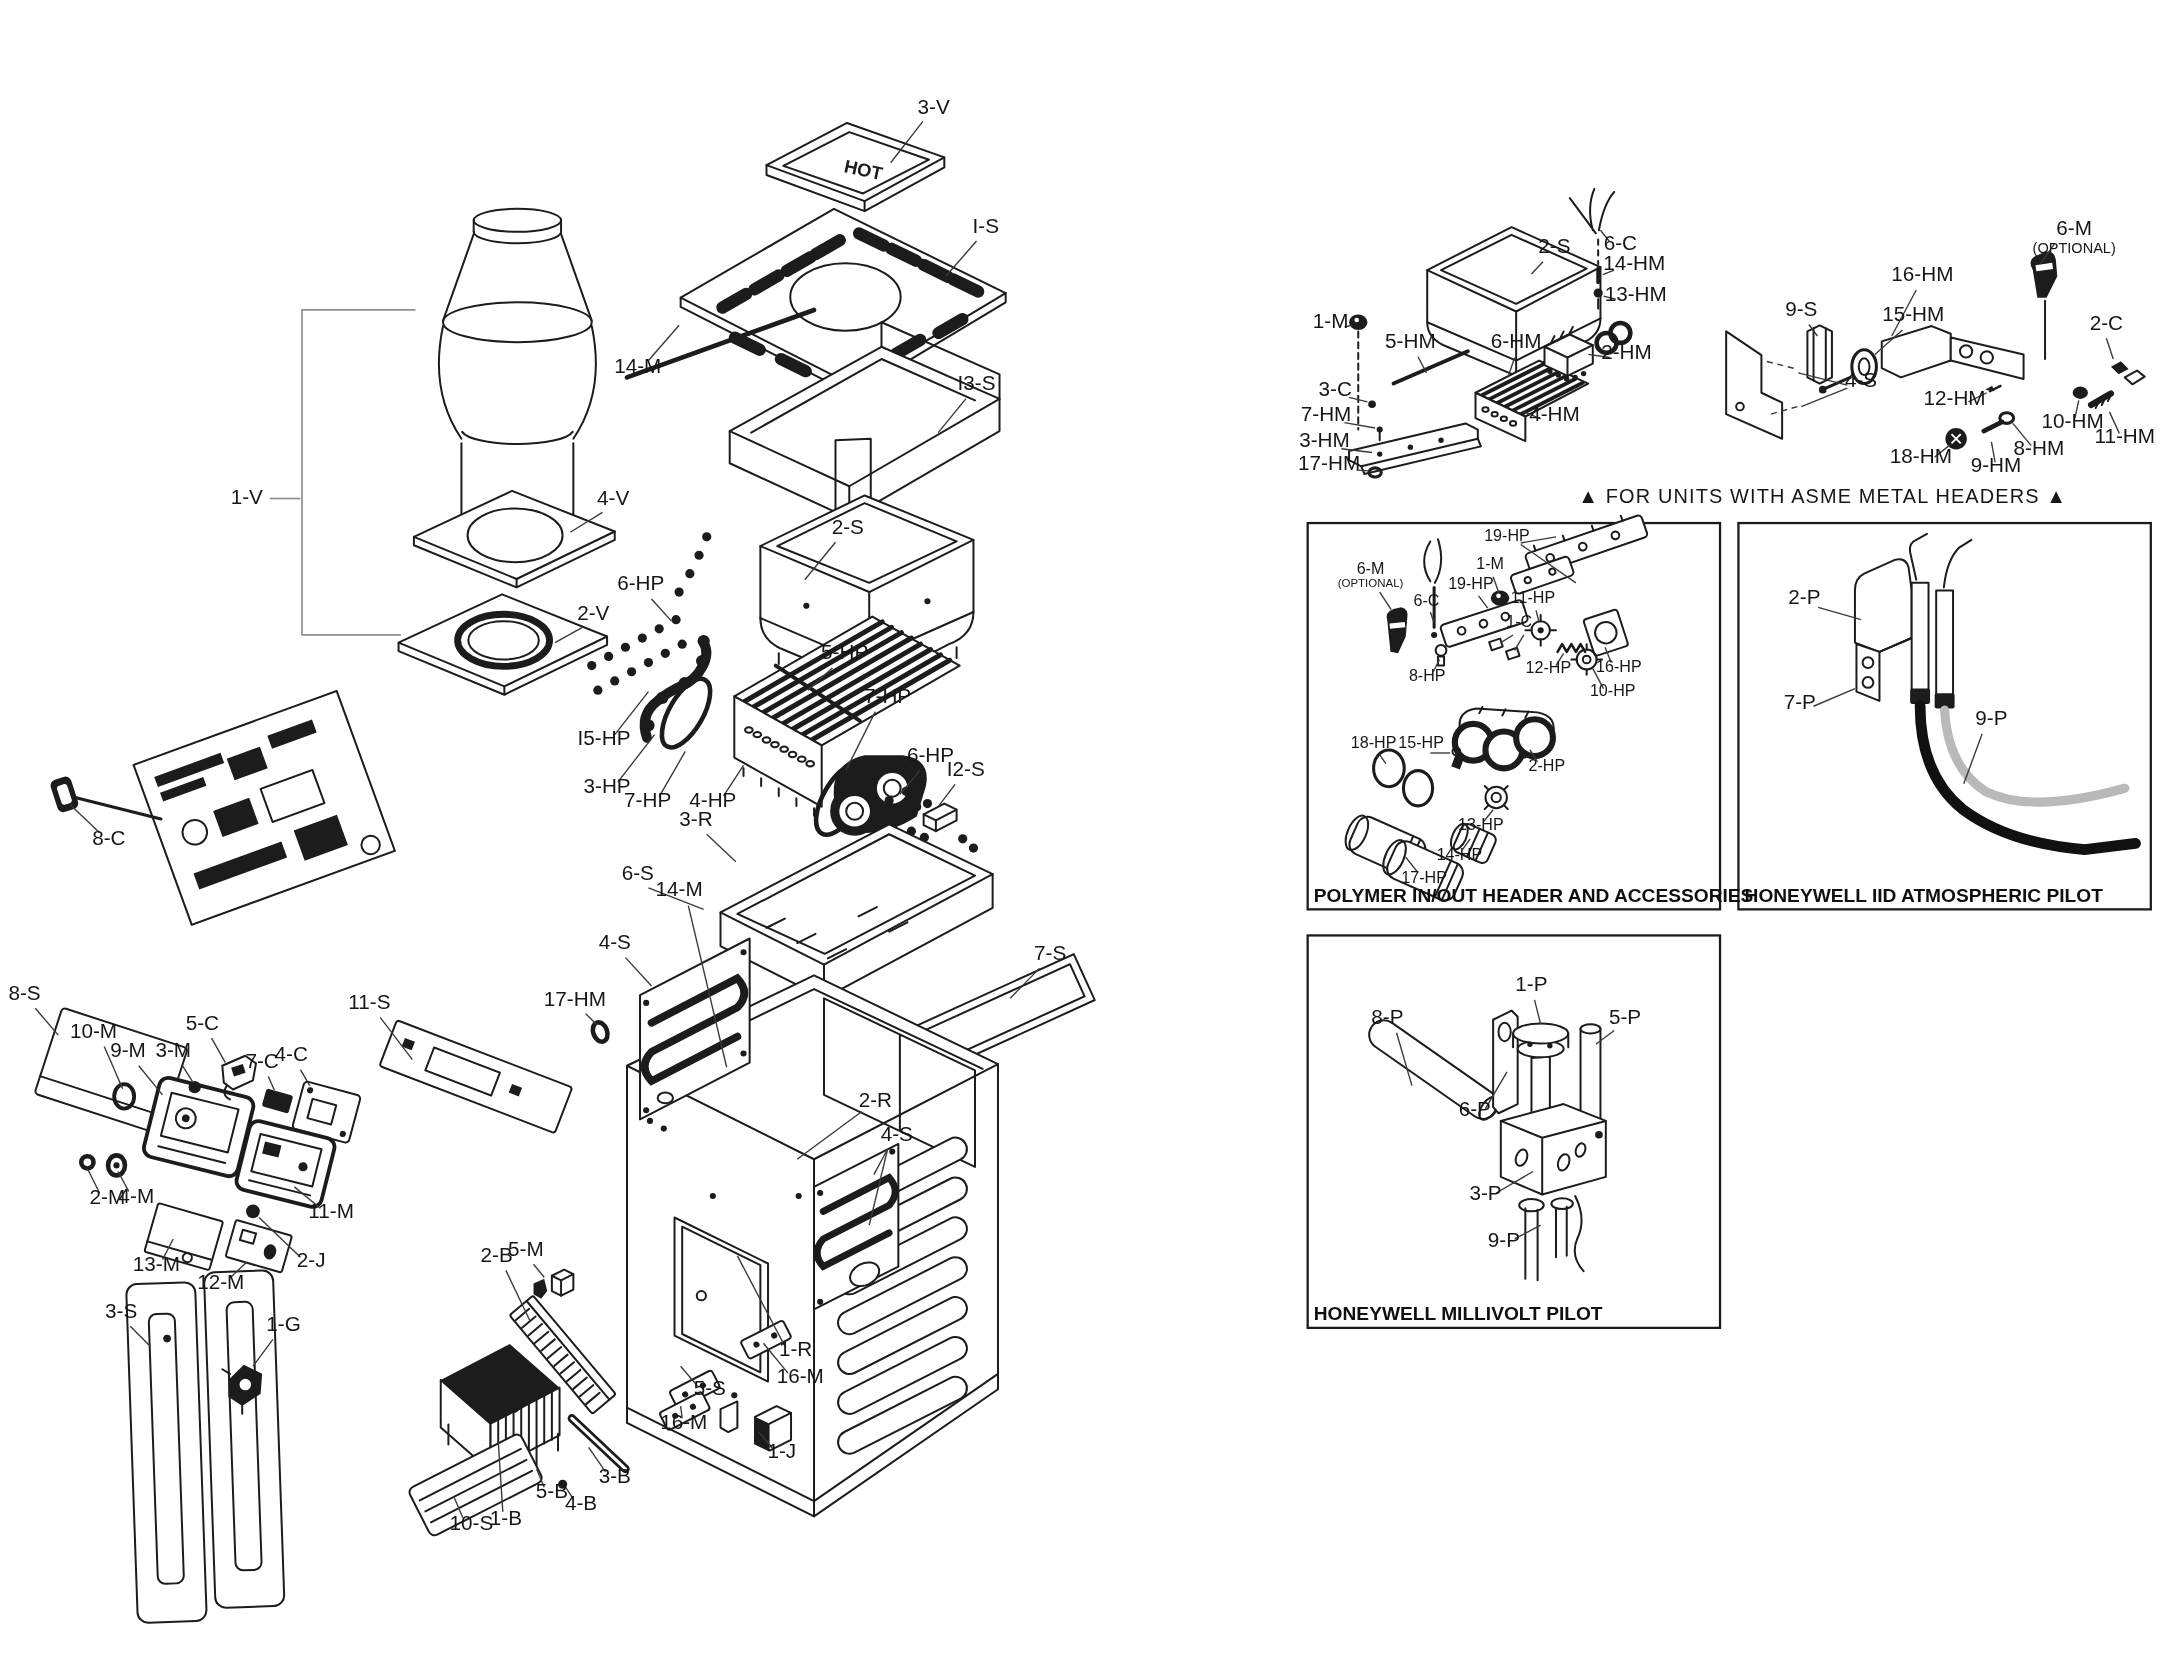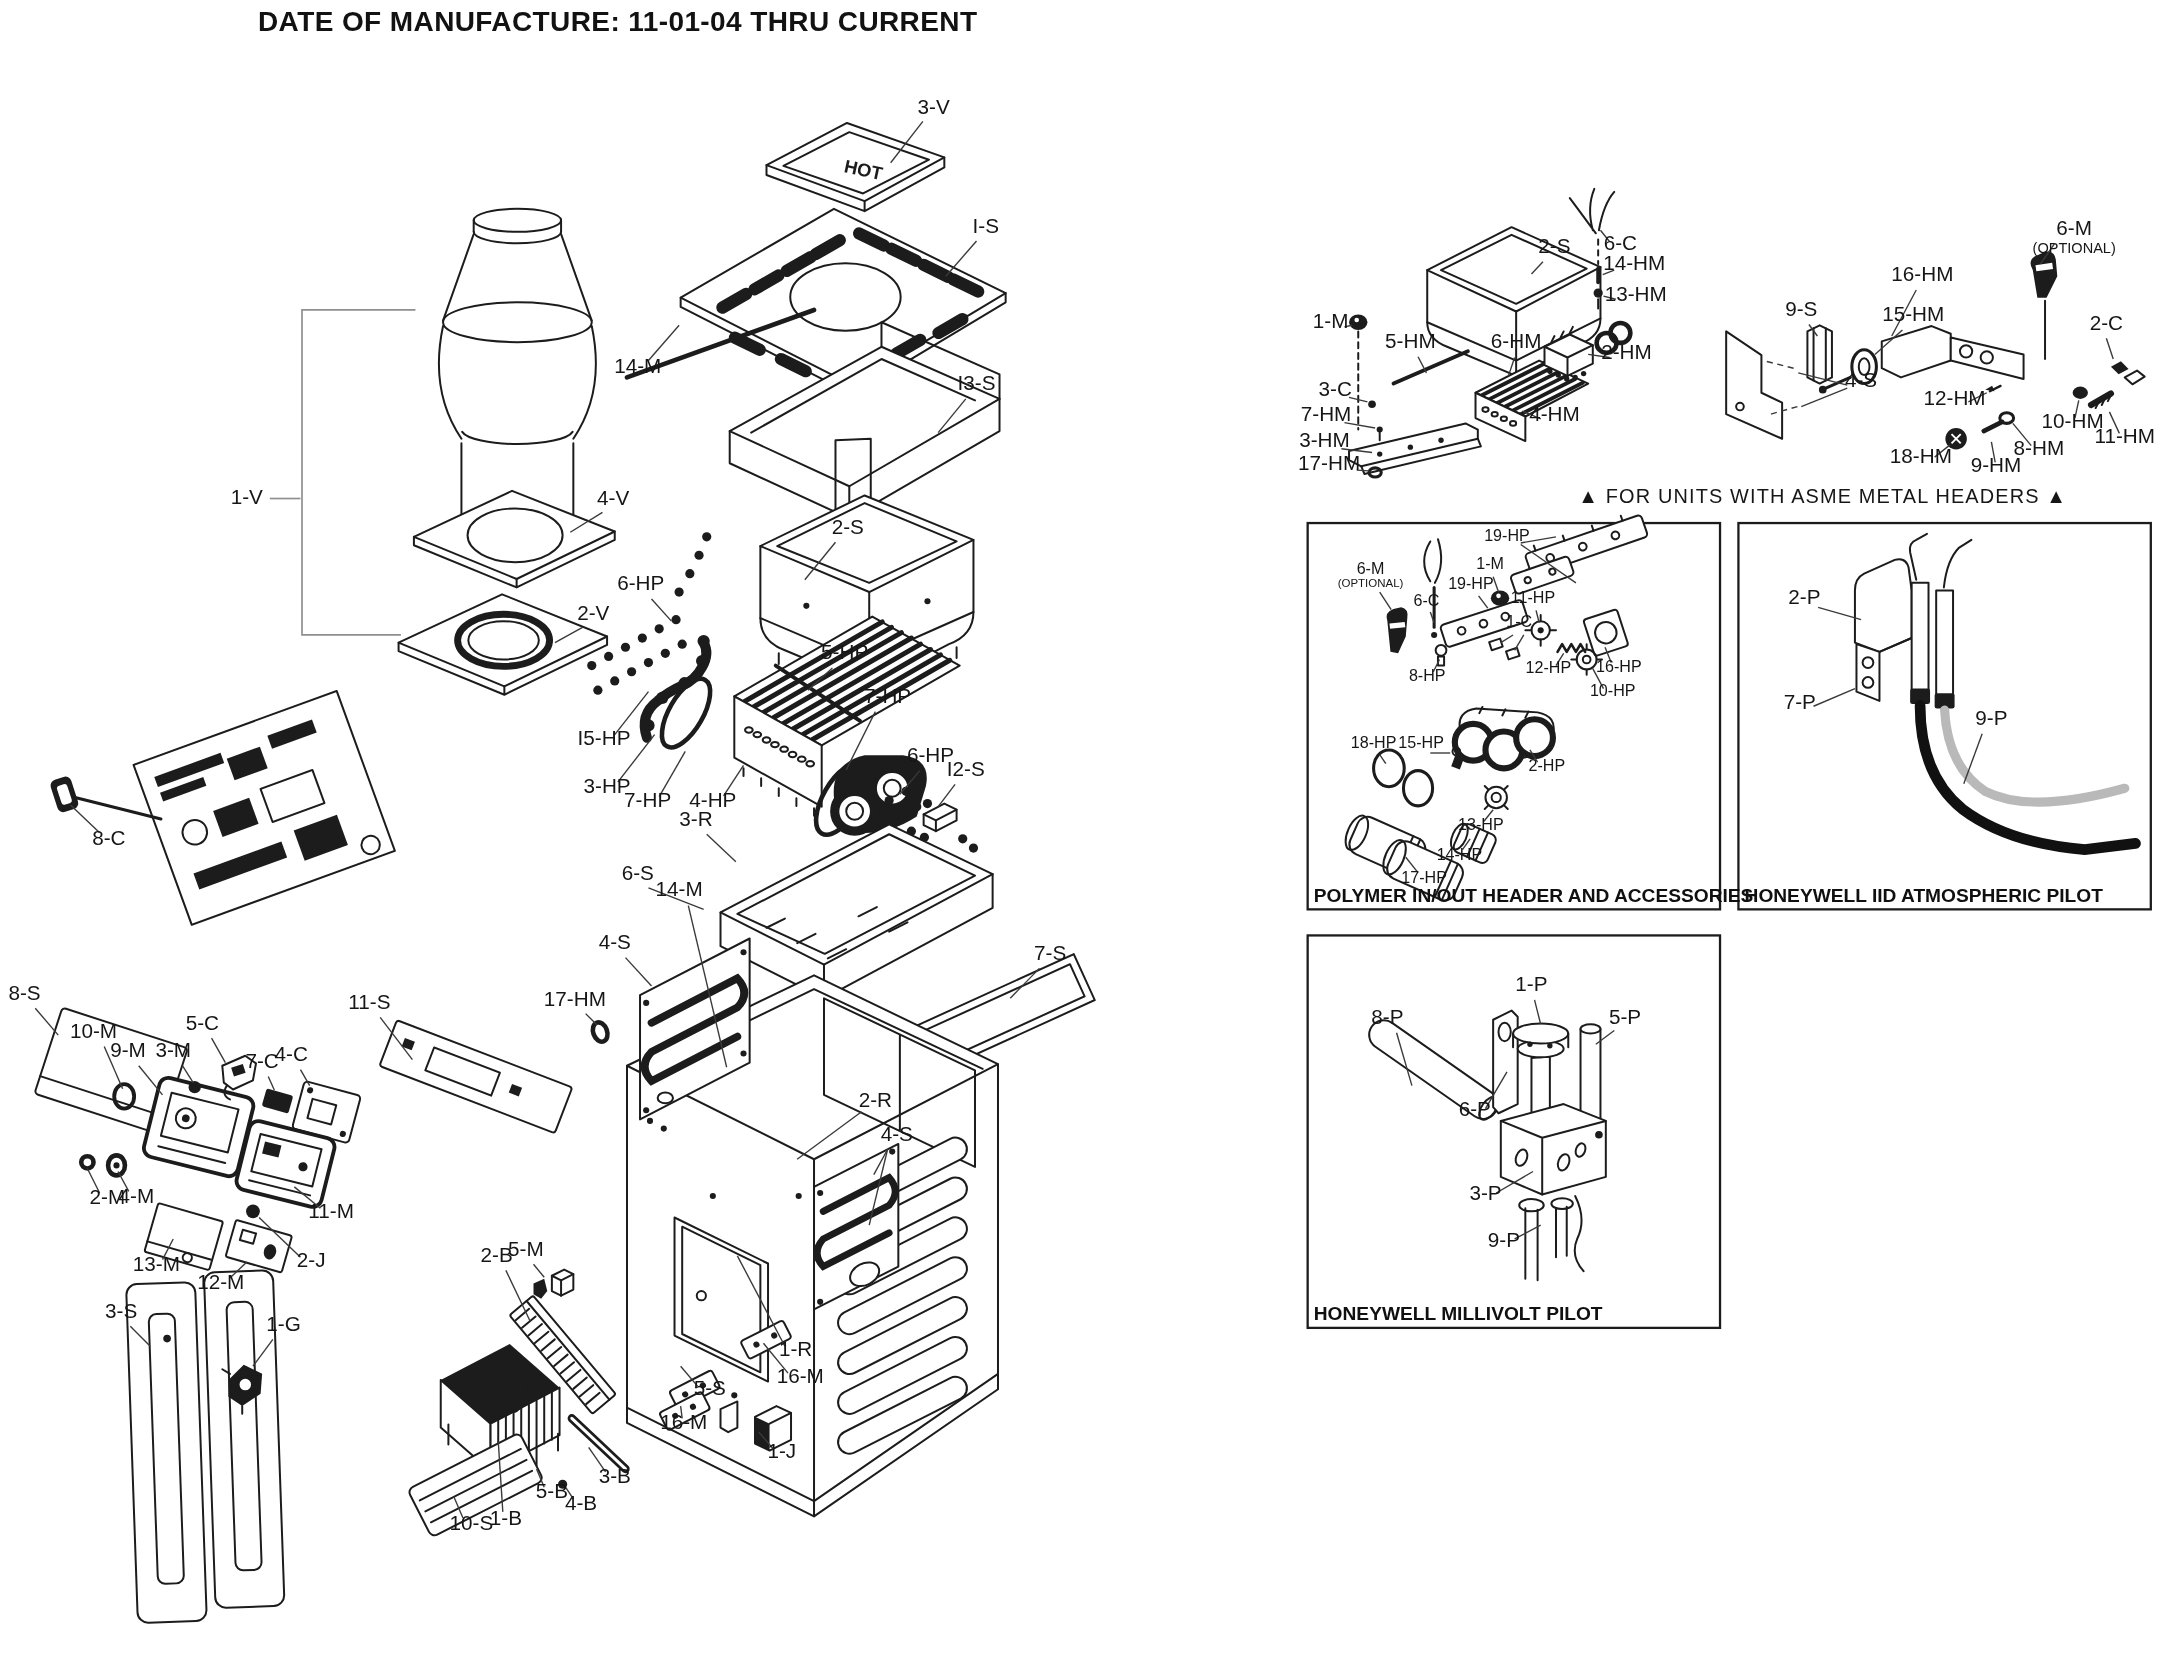--- a/index.html
+++ b/index.html
@@ -15,21 +15,20 @@
   .lbl{font-family:"Liberation Sans",sans-serif;font-size:27px;fill:#161616;text-anchor:middle}
   .boxtitle{font-family:"Liberation Sans",sans-serif;font-size:25px;font-weight:bold;fill:#101010}
   .asme{font-family:"Liberation Sans",sans-serif;font-size:26px;letter-spacing:1.5px;fill:#161616;text-anchor:middle}
   .secbox{fill:none;stroke:#1c1c1c;stroke-width:3}
   .hot{font-family:"Liberation Sans",sans-serif;font-size:24px;font-weight:bold;fill:#1c1c1c}
 </style>
 </head>
 <body>
 
 <div class="page">
-  <div class="title">DATE OF MANUFACTURE: 11-01-04 THRU CURRENT</div>
 
   <svg id="diagram" width="2183" height="1680" viewBox="0 0 2848 2191">
 
     <g>
       <path class="gray" d="M542,404 L394,404 L394,828 L523,828"></path>
       <path class="gray" d="M392,650 L352,650"></path>
     </g>
 
     <g>
       <ellipse class="ln" cx="675" cy="287" rx="57" ry="15"></ellipse>

